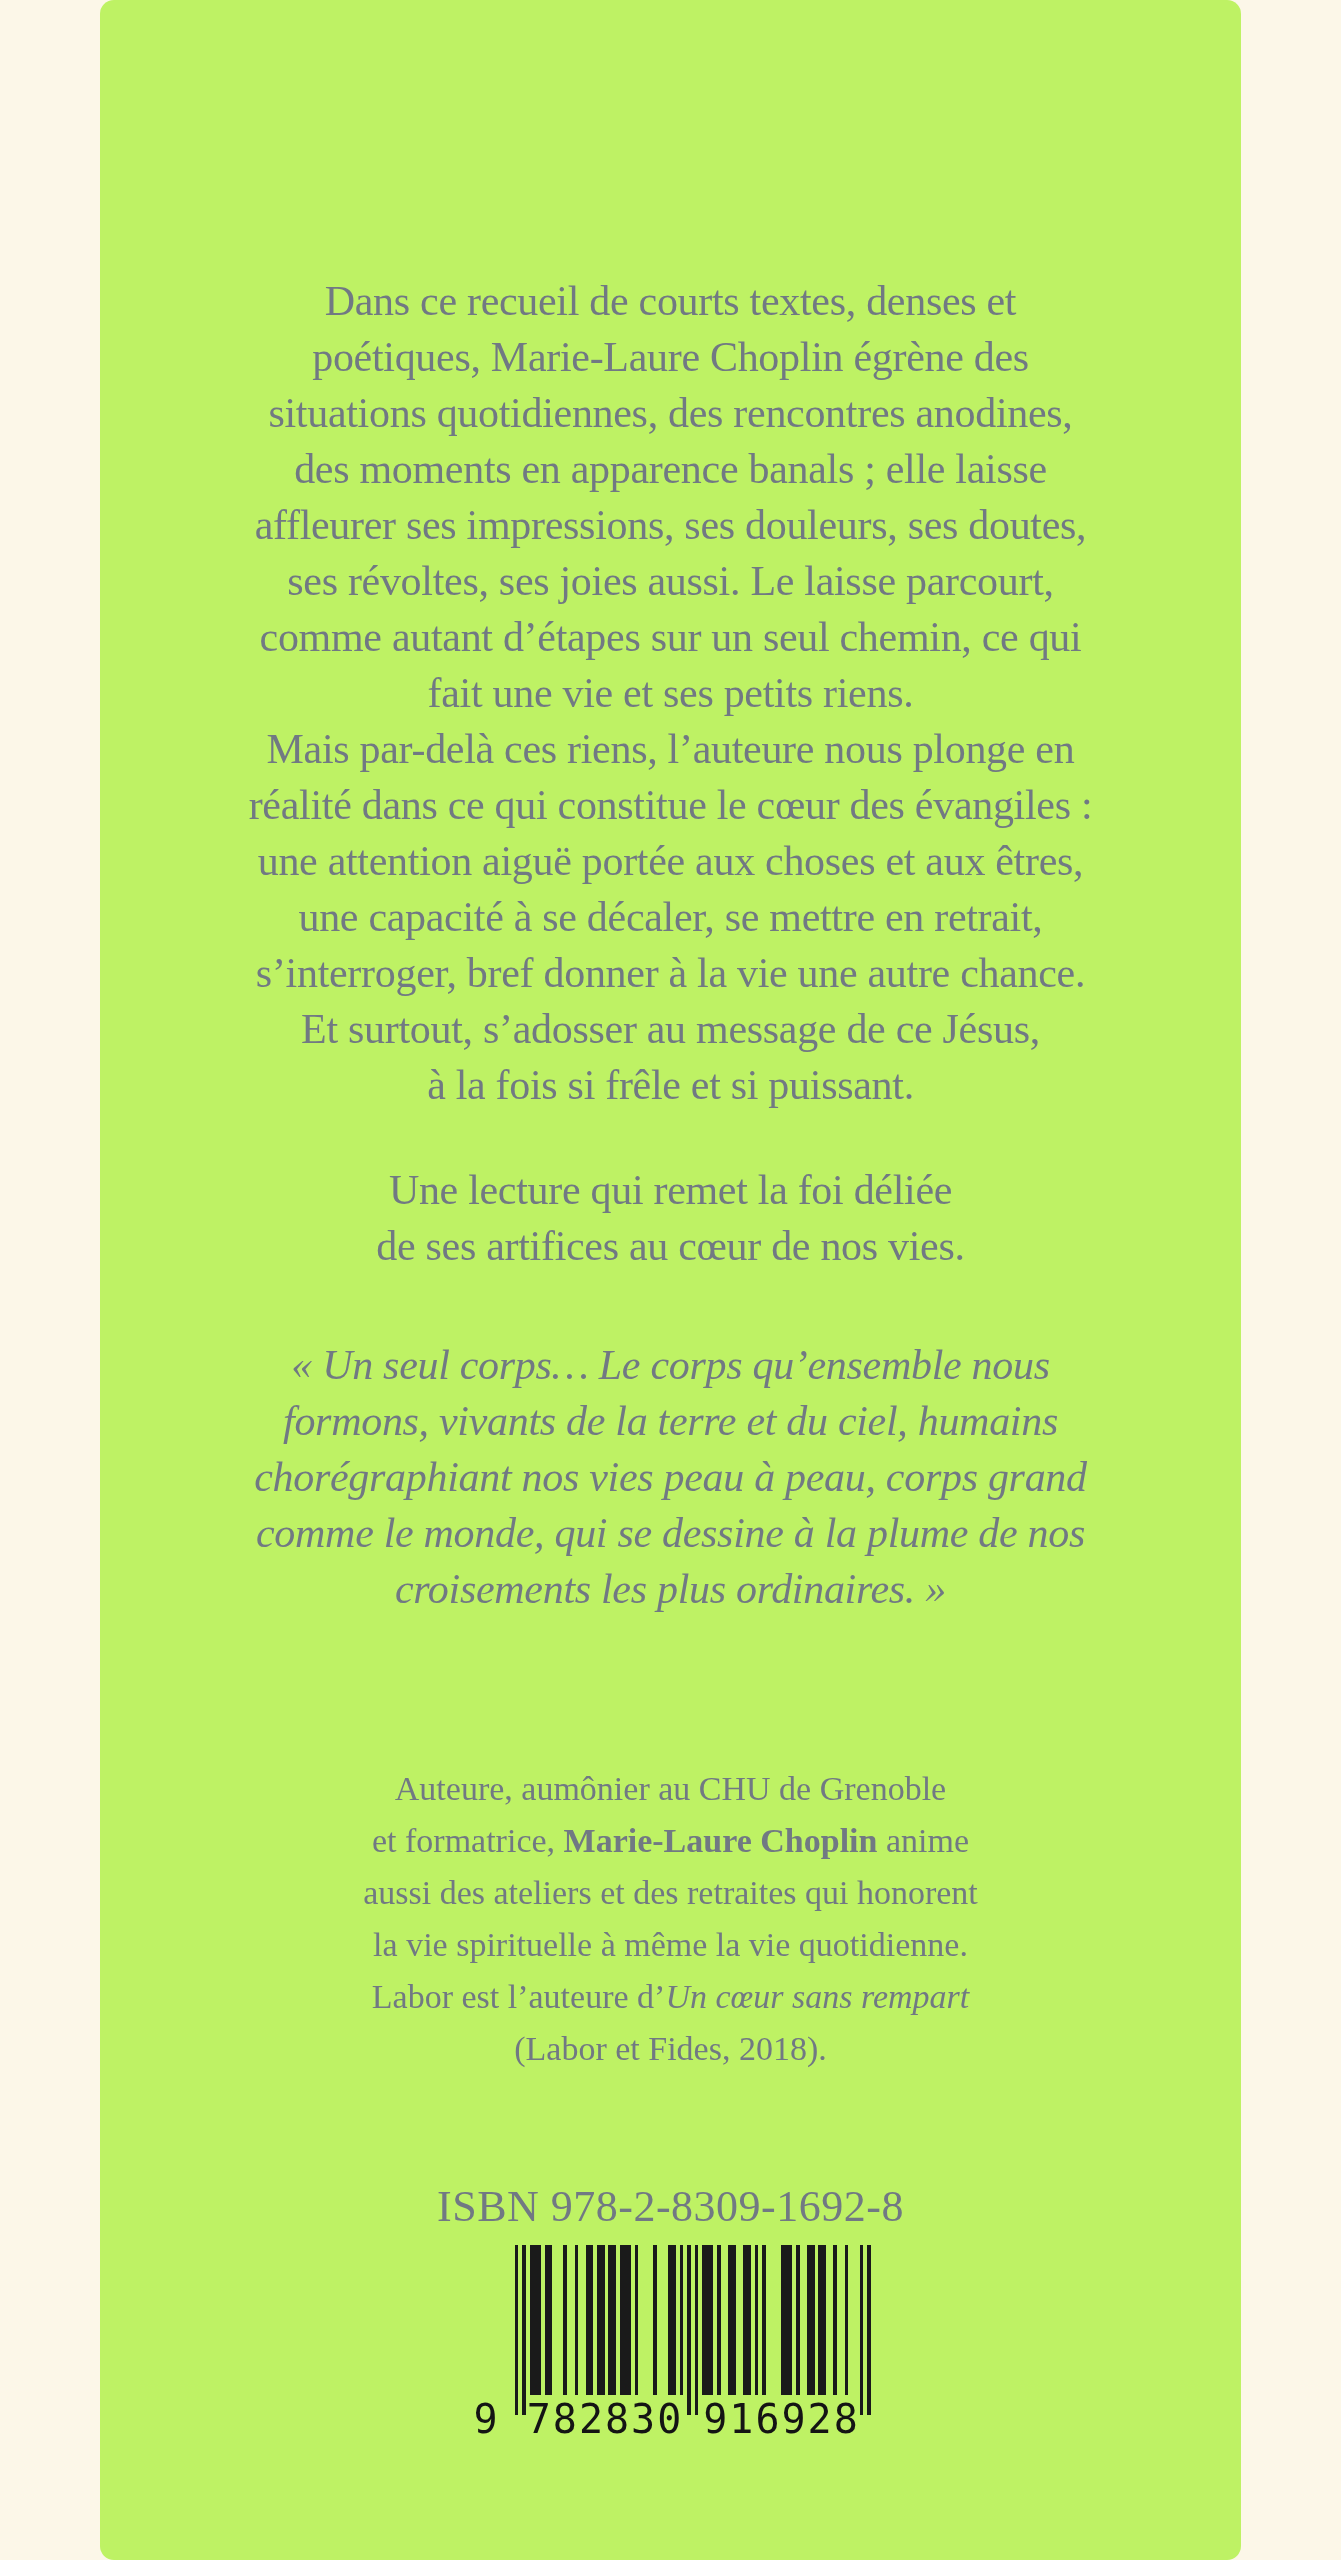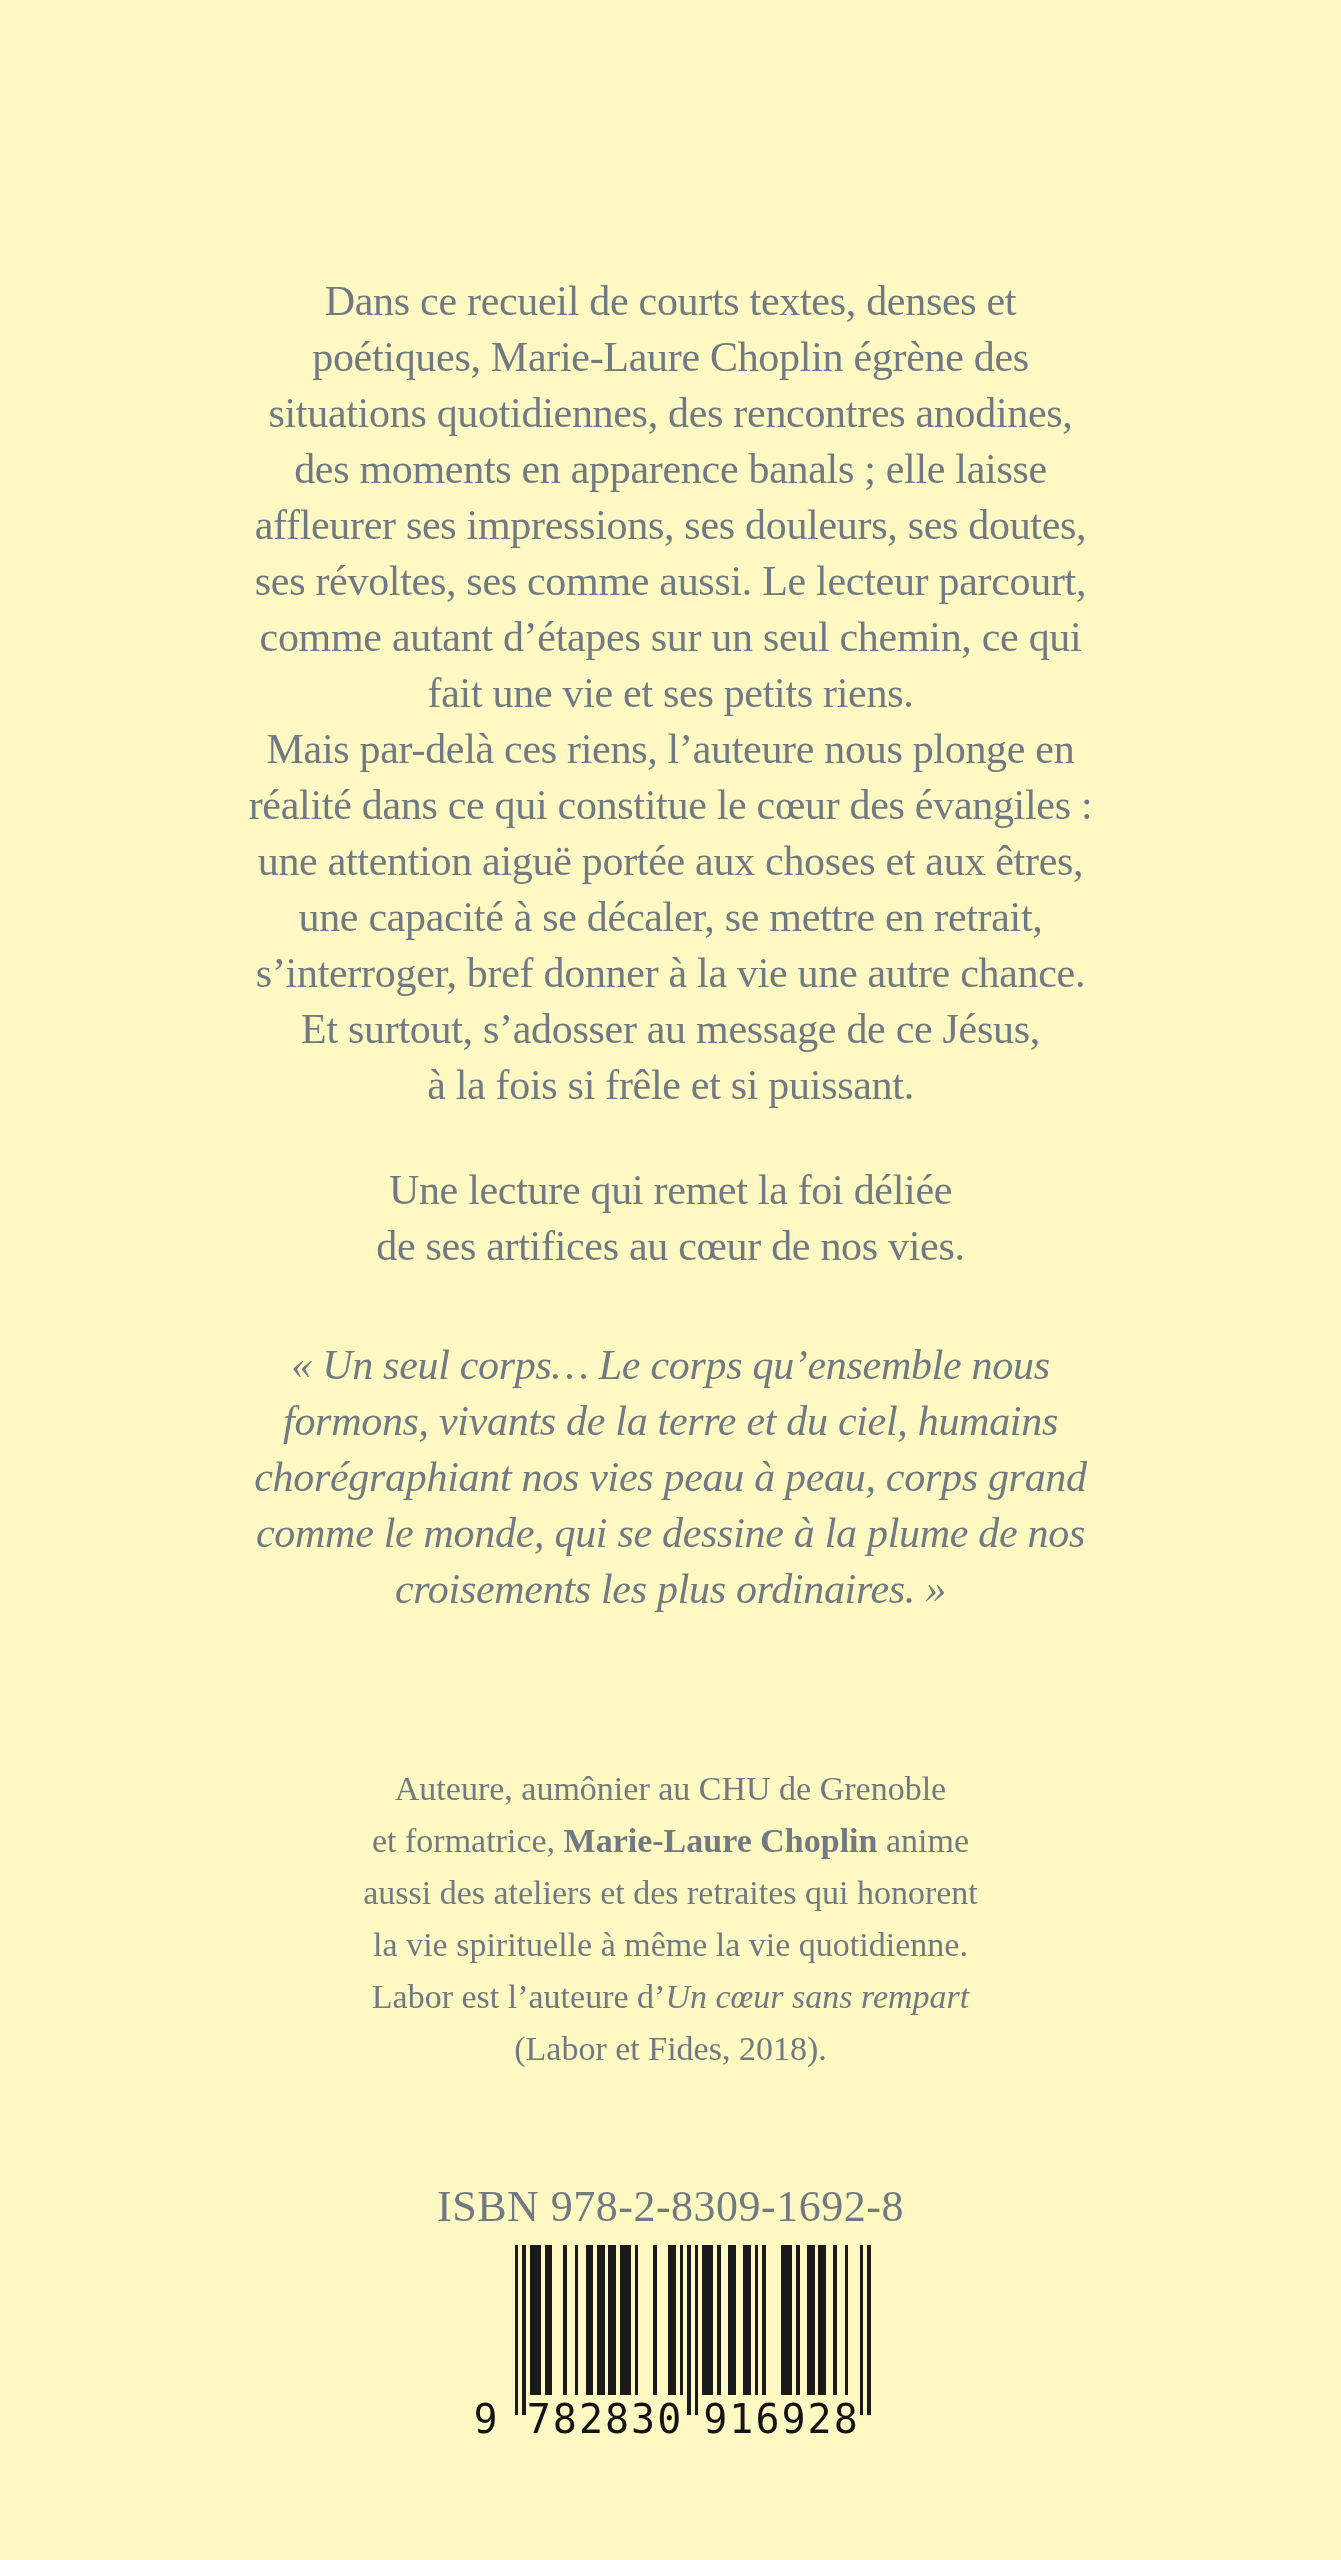--- a/index.html
+++ b/index.html
@@ -2,28 +2,29 @@
 <html lang="fr"><head>
 <meta charset="utf-8">
 <style>
   html, body {
     margin: 0;
     padding: 0;
     background: #FCF7E8;
   }
   .cover {
     position: relative;
-    width: 1341px;
+    width: 1141px;
     height: 2560px;
     margin: 0 auto;
-    background: #fef9c3;
+    background: #bef264;
     font-family: "Liberation Serif", serif;
     color: #717983;
     text-align: center;
     overflow: hidden;
+    border-radius: 14px;
   }
   .cover p { margin: 0; }
 
   .synopsis {
     padding-top: 273px;
     font-size: 42px;
     line-height: 56px;
     letter-spacing: -0.3px;
   }
   .gap-top { margin-top: 49px !important; }
@@ -85,21 +86,21 @@
 <body>
 
 <div class="cover">
 
   <section class="synopsis">
     <p class="line">Dans ce recueil de courts textes, denses et</p>
     <p class="line">poétiques, Marie-Laure Choplin égrène des</p>
     <p class="line">situations quotidiennes, des rencontres anodines,</p>
     <p class="line">des moments en apparence banals ; elle laisse</p>
     <p class="line">affleurer ses impressions, ses douleurs, ses doutes,</p>
-    <p class="line">ses révoltes, ses comme aussi. Le lecteur parcourt,</p>
+    <p class="line">ses révoltes, ses joies aussi. Le laisse parcourt,</p>
     <p class="line">comme autant d’étapes sur un seul chemin, ce qui</p>
     <p class="line">fait une vie et ses petits riens.</p>
     <p class="line">Mais par-delà ces riens, l’auteure nous plonge en</p>
     <p class="line">réalité dans ce qui constitue le cœur des évangiles :</p>
     <p class="line">une attention aiguë portée aux choses et aux êtres,</p>
     <p class="line">une capacité à se décaler, se mettre en retrait,</p>
     <p class="line">s’interroger, bref donner à la vie une autre chance.</p>
     <p class="line">Et surtout, s’adosser au message de ce Jésus,</p>
     <p class="line">à la fois si frêle et si puissant.</p>
     <p class="line gap-top">Une lecture qui remet la foi déliée</p>

